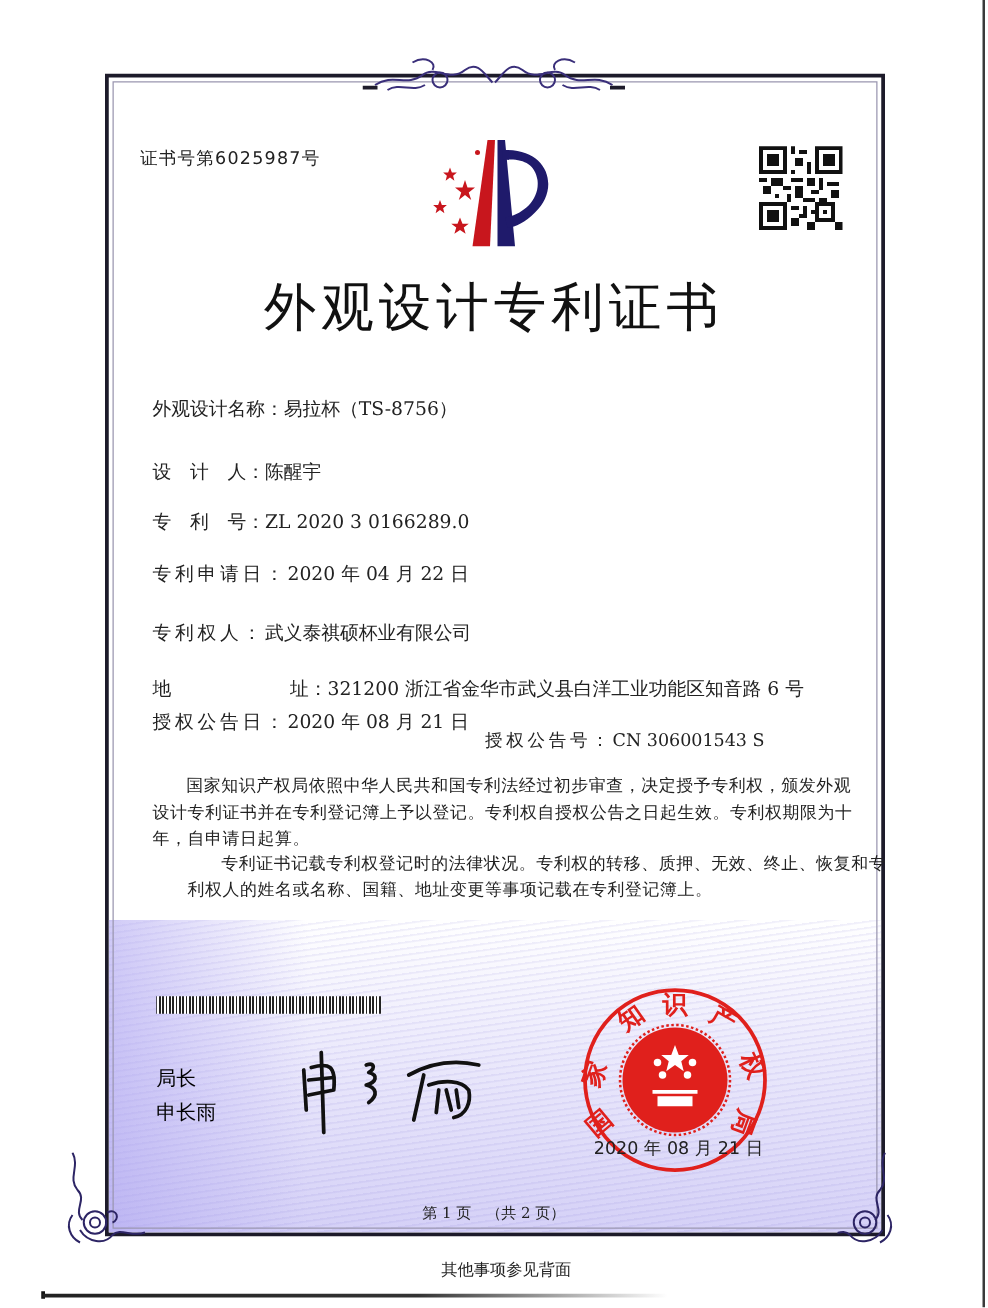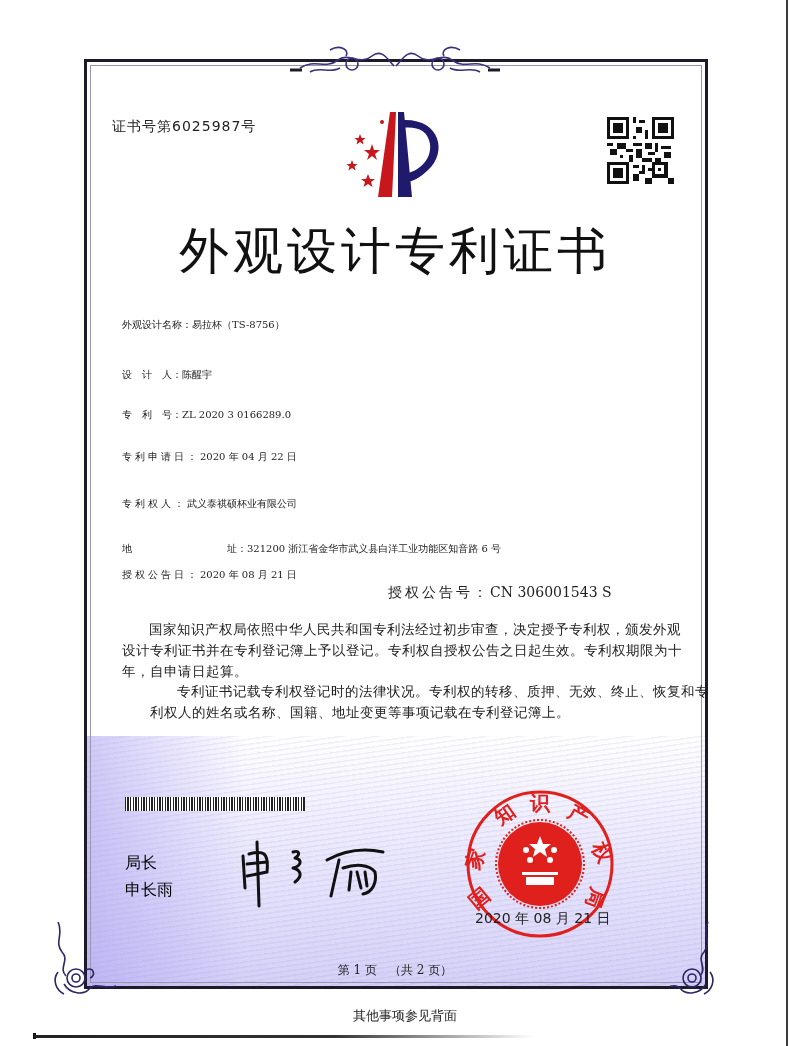--- a/index.html
+++ b/index.html
@@ -24,23 +24,23 @@
   .top-ornament { position: absolute; left: 290px; top: 40px; width: 210px; height: 36px; }
   .corner { position: absolute; width: 70px; height: 80px; }
   .corner.bl { left: 50px; top: 922px; }
   .corner.br { left: 670px; top: 922px; }
 
   .cert-no { position: absolute; left: 112px; top: 118px; font-family: "DejaVu Sans", sans-serif; font-size: 14px; letter-spacing: 1px; color: #222; }
   .logo { position: absolute; left: 340px; top: 112px; width: 110px; height: 90px; }
   .qr { position: absolute; left: 607px; top: 117px; width: 67px; height: 67px; }
 
   .title { position: absolute; left: 0; width: 790px; top: 218px; text-align: center;
-    font-family: "DejaVu Sans", sans-serif; font-size: 50px; letter-spacing: 4px; color: #111; }
-
-  .field { position: absolute; left: 122px; font-size: 10px; color: #222; white-space: nowrap; }
+    font-family: "DejaVu Sans", sans-serif; font-size: 42px; letter-spacing: 4px; color: #111; }
+
+  .field { position: absolute; left: 122px; font-size: 15px; color: #222; white-space: nowrap; }
   .field .lbl { display: inline-block; }
   .f1 { top: 318px; } .f2 { top: 368px; } .f3 { top: 408px; }
   .f4 { top: 450px; } .f5 { top: 497px; } .f6 { top: 542px; } .f7 { top: 568px; }
   .f7b { position: absolute; left: 388px; top: 584px; font-size: 14px; color: #222; white-space: nowrap; }
   .lbl-spaced2 { letter-spacing: 3px; }
   .addr-gap { display: inline-block; width: 95px; }
 
   .para { position: absolute; left: 122px; width: 570px; font-size: 13.5px; line-height: 21px; color: #222; text-indent: 2em; letter-spacing: 0.5px; }
   .p1 { top: 619px; } .p2 { top: 681px; margin-left: 28px; }
 

